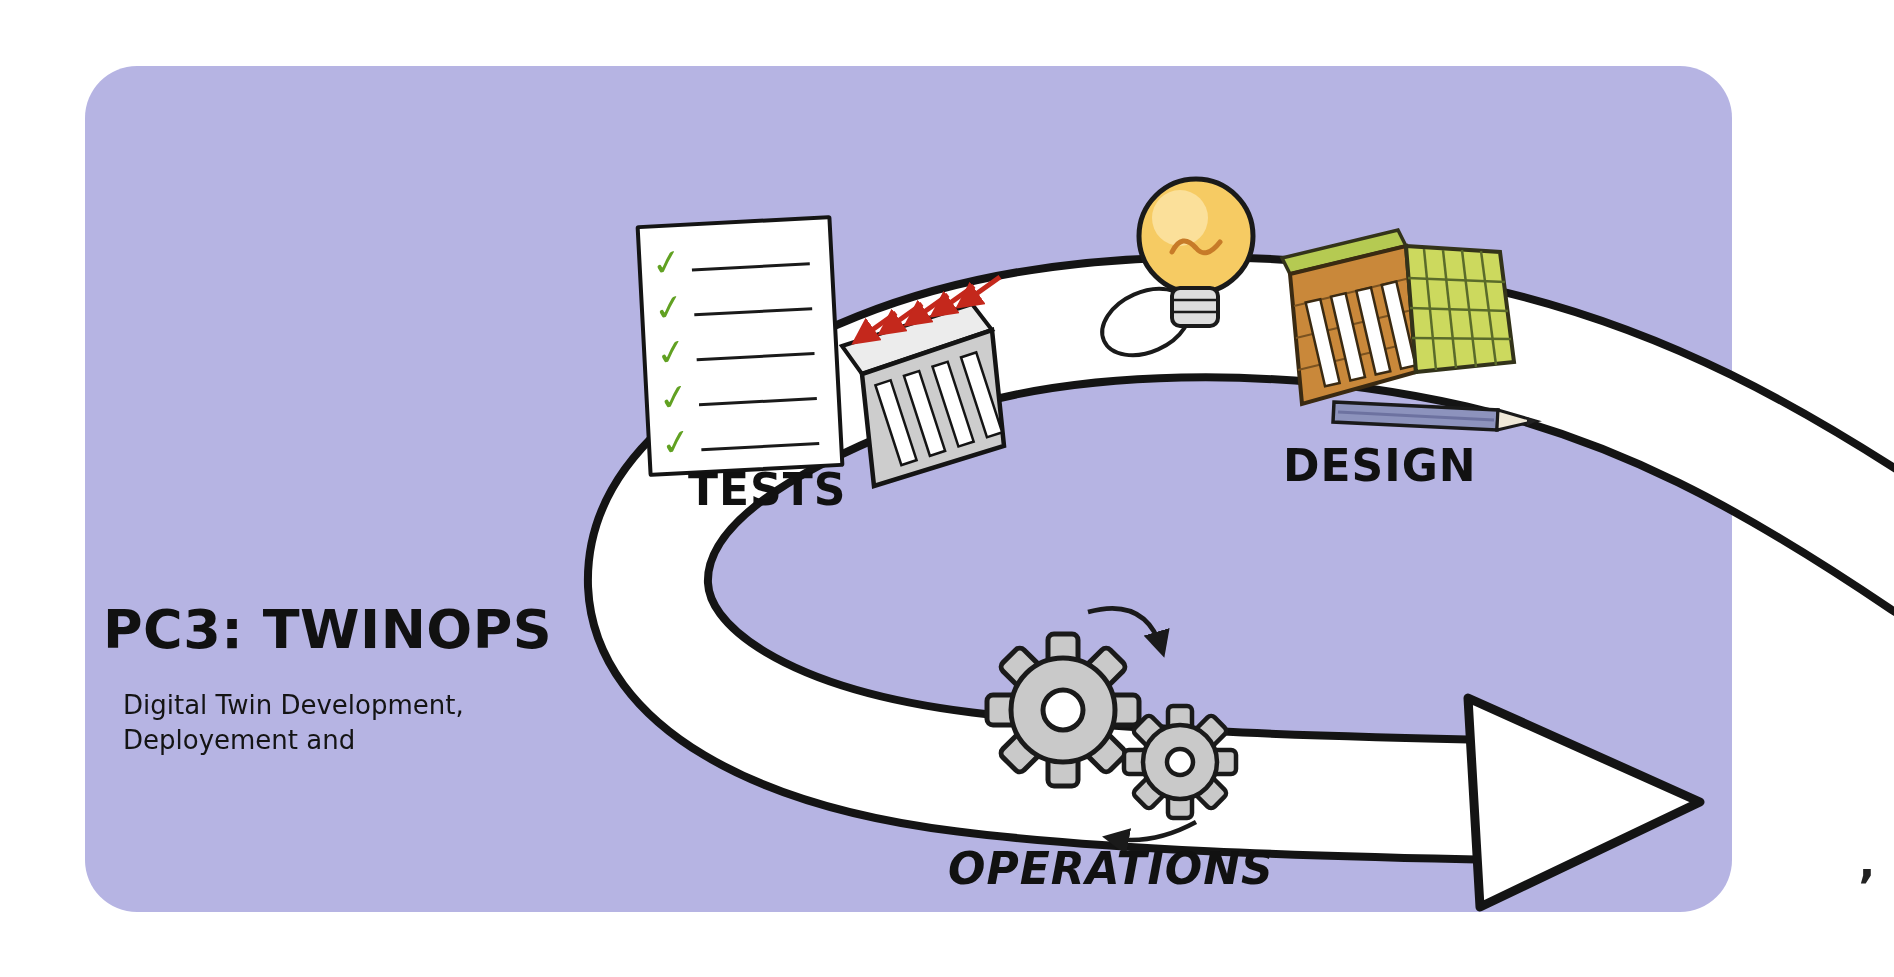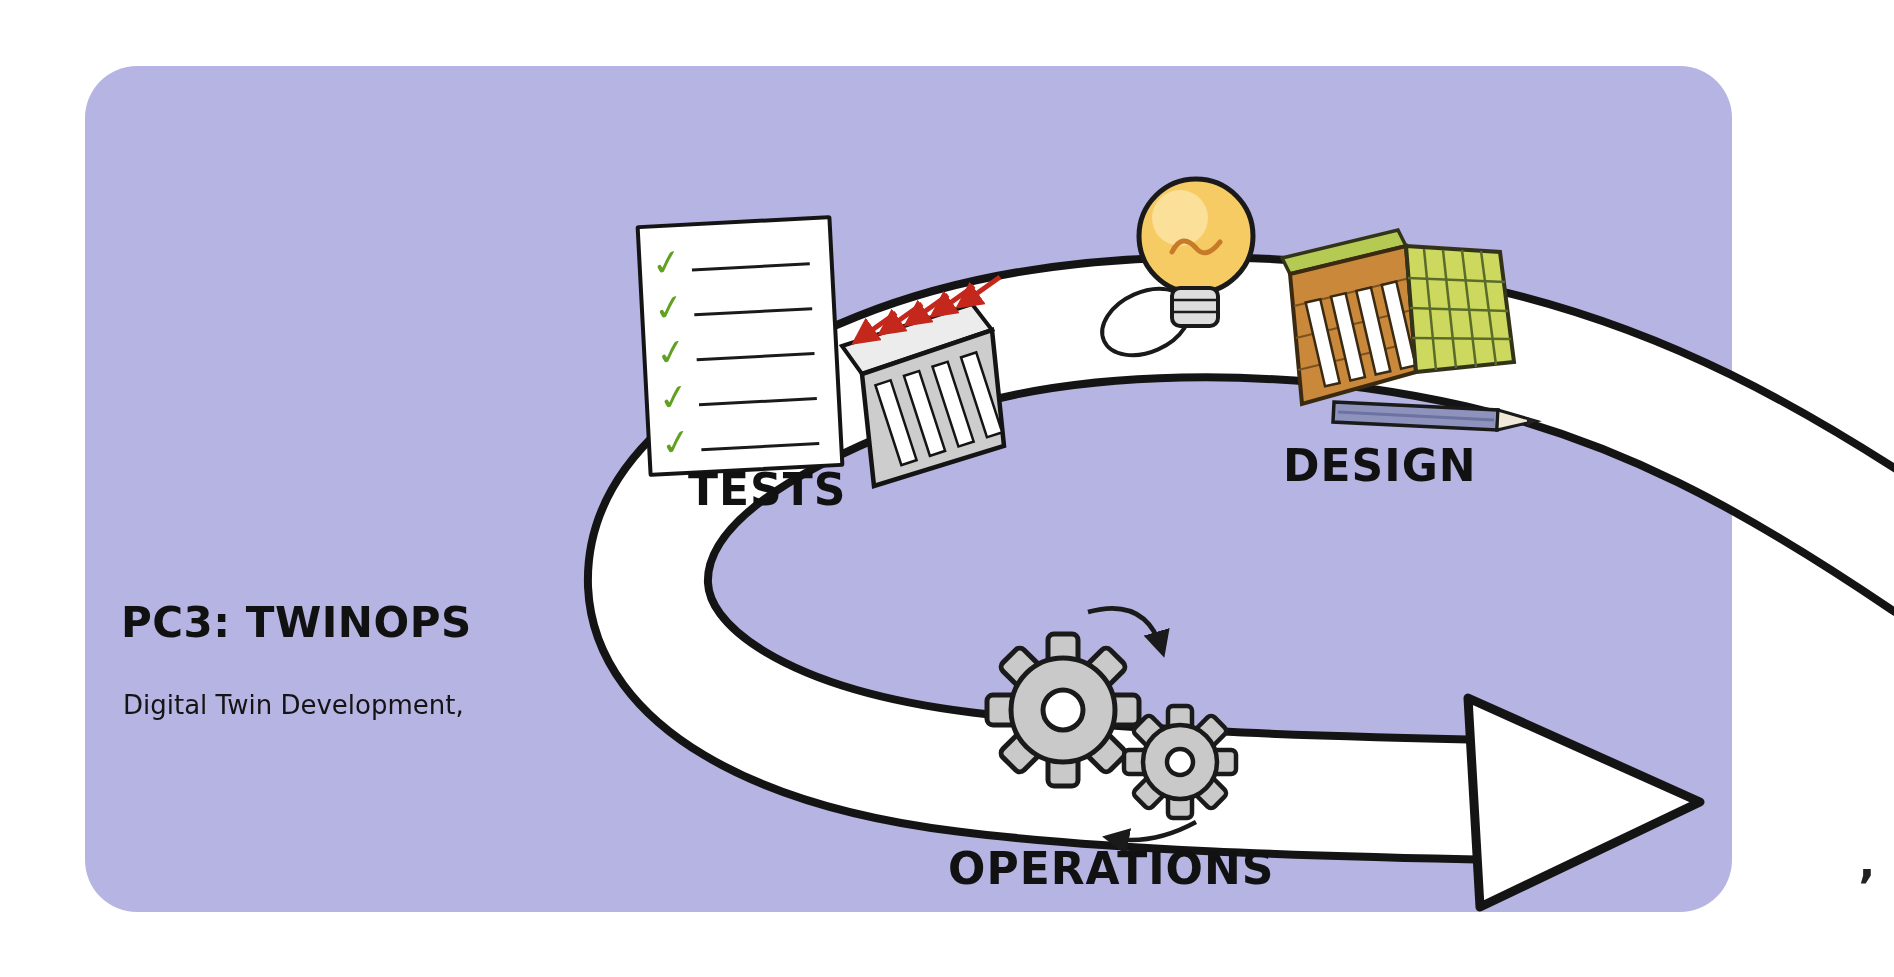--- a/index.html
+++ b/index.html
@@ -37,24 +37,24 @@
   }
   .chk-line{flex:1;border-bottom:3px solid #1a1a1a;margin:0 8px 7px 4px;}
   
   .stage-label{
     position:absolute;z-index:4;
     font-weight:700;font-size:44px;color:#111111;letter-spacing:1px;
     white-space:nowrap;
   }
   .lbl-tests{left:688px;top:464px;}
   .lbl-design{left:1283px;top:440px;}
-  .lbl-operations{left:948px;top:843px;}
+  .lbl-operations{left:948px;top:843px;font-style:italic;}
   .heading{
-    position:absolute;left:121px;top:598px;z-index:4;
-    font-weight:800;font-size:42px;color:#111111;letter-spacing:0.5px;
+    position:absolute;left:103px;top:598px;z-index:4;
+    font-weight:800;font-size:54px;color:#111111;letter-spacing:0.5px;
     white-space:nowrap;
   }
   .subtitle{
     position:absolute;left:123px;top:688px;z-index:4;
     font-weight:400;font-size:26px;line-height:1.34;color:#141414;
   }
   .subtitle span{display:block;}
   .stray{
     position:absolute;left:1858px;top:860px;z-index:4;
     font-size:46px;color:#222;font-weight:700;
@@ -195,17 +195,18 @@
     </div>
   </div>
 
   <div class="stage-label lbl-tests">TESTS</div>
   <div class="stage-label lbl-design">DESIGN</div>
   <div class="stage-label lbl-operations">OPERATIONS</div>
 
   <div class="heading">PC3: TWINOPS</div>
   <div class="subtitle">
     <span>Digital Twin Development,</span>
+    <span>Deployement and</span>
   </div>
 
   <div class="stray">’</div>
 
 </div>
 
 </body></html>

